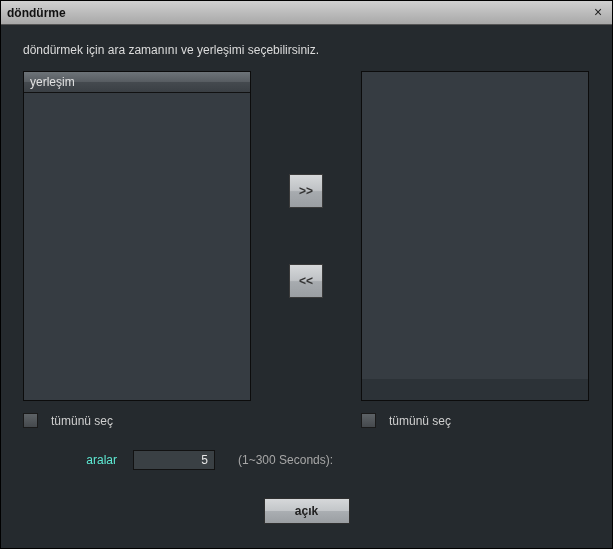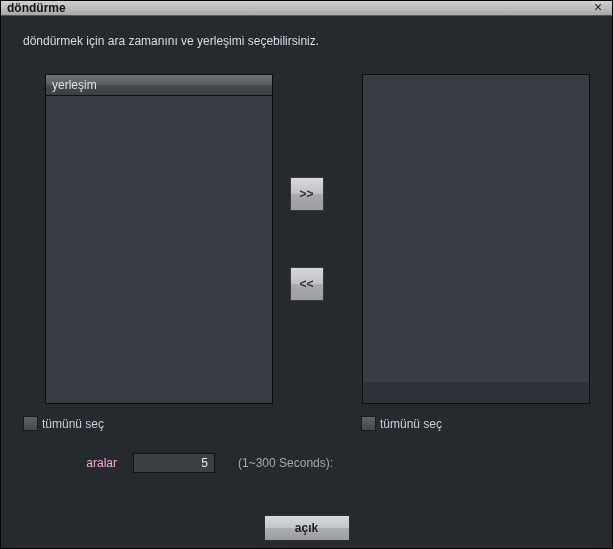--- a/index.html
+++ b/index.html
@@ -10,21 +10,21 @@
     height: 549px;
     overflow: hidden;
   }
   .window {
     width: 613px;
     height: 549px;
     background: #252a2e;
     border: 1px solid #000;
   }
   .titlebar {
-    height: 15px;
+    height: 24px;
     background: linear-gradient(to bottom, #d0d0d0 0%, #bcbcbc 50%, #a8a8a8 100%);
     border-bottom: 1px solid #555;
     display: flex;
     align-items: center;
     justify-content: space-between;
     padding: 0 6px;
   }
   .titlebar .title {
     font-size: 12px;
     font-weight: bold;
@@ -39,37 +39,36 @@
     color: #222;
     cursor: pointer;
   }
   .content {
     padding: 18px 22px 14px 22px;
     color: #cfcfcf;
     font-size: 12px;
   }
   .instruction {
     color: #dcdcdc;
-    margin-bottom: 26px;
+    margin-bottom: 14px;
   }
   .lists-row {
     display: flex;
     align-items: stretch;
     gap: 0;
   }
   .list-col {
     display: flex;
     flex-direction: column;
   }
   .listbox {
     width: 228px;
     height: 330px;
     border: 1px solid #0c0c0c;
     background: #2c3237;
-    margin-left: 22px;
   }
   .listbox .header {
     height: 21px;
     background: linear-gradient(to bottom, #6d7378 0%, #585d62 48%, #44494e 52%, #3a3f44 100%);
     border-bottom: 1px solid #111;
     color: #e2e2e2;
     font-size: 12px;
     padding: 3px 6px;
   }
   .listbox .body {
@@ -95,60 +94,60 @@
     cursor: pointer;
     display:flex;align-items:center;justify-content:center;
   }
   .check-row {
     display: flex;
     margin-top: 12px;
   }
   .check-wrap {
     display: flex;
     align-items: flex-end;
-    gap: 4px;
+    gap: 13px;
   }
   .checkbox {
     width: 15px;
     height: 15px;
     border: 1px solid #1a1a1a;
     background: linear-gradient(to bottom, #5d6266 0%, #45494d 100%);
     cursor: pointer;
   }
   .checkbox-label { color: #cfcfcf; }
   .spacer-left { width: 228px; }
   .spacer-mid { width: 110px; }
   .interval-row {
     display: flex;
     align-items: center;
     margin-top: 22px;
     gap: 10px;
   }
   .interval-label {
     width: 100px;
     text-align: right;
-    color: #f9a8d4;
+    color: #5eead4;
     padding-right: 6px;
   }
   .interval-input {
     width: 82px;
     height: 20px;
     background: #3a4044;
     border: 1px solid #121212;
     color: #e6e6e6;
     font-size: 12px;
     text-align: right;
     padding: 2px 6px;
   }
   .interval-hint { color: #a7a7a7; margin-left: 13px; }
   .button-row {
     display: flex;
     justify-content: center;
     gap: 34px;
-    margin-top: 42px;
+    margin-top: 28px;
   }
   .action-btn {
     width: 86px;
     height: 26px;
     background: linear-gradient(to bottom, #d6d8da 0%, #c3c6c9 48%, #aaaeb2 52%, #9a9ea2 100%);
     border: 1px solid #2f2f2f;
     color: #222;
     font-size: 12px;
     font-weight: bold;
     cursor: pointer;

